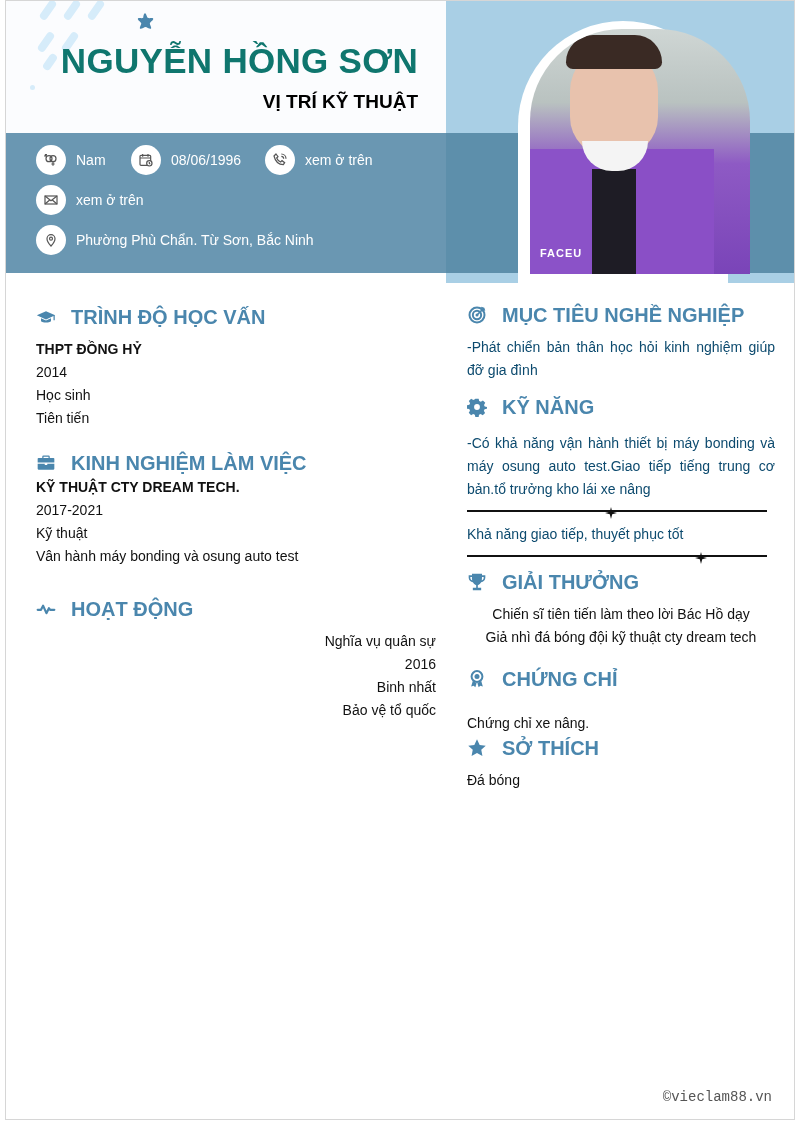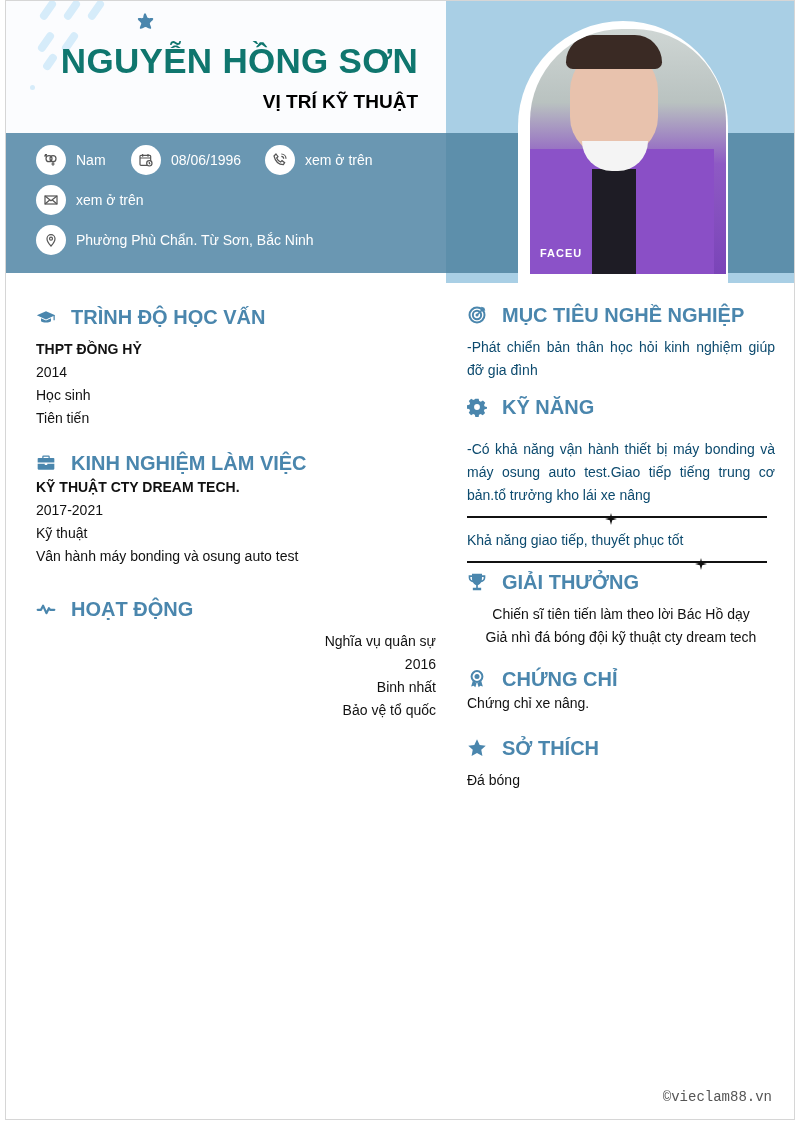--- a/index.html
+++ b/index.html
@@ -26,21 +26,21 @@
   
   .hdr-right-top { position: absolute; left: 440px; top: 0; width: 350px; height: 282px; background: #a9cfe5; }
   .band { position: absolute; left: 0; top: 132px; width: 790px; height: 140px; background: #6a97b2; }
   .band-right { position: absolute; left: 440px; top: 132px; width: 350px; height: 140px; background: #5d8fab; }
 
   .photo-frame {
     position: absolute; left: 512px; top: 20px; width: 210px; height: 262px;
     background: #fff; border-radius: 105px 105px 0 0;
   }
   .photo {
-    position: absolute; left: 524px; top: 28px; width: 196px; height: 245px;
+    position: absolute; left: 524px; top: 28px; width: 220px; height: 245px;
     border-radius: 92px 92px 0 0; overflow: hidden;
     background: linear-gradient(180deg, #cfd6d4 0%, #b9c2c0 30%, #8e5ac4 55%, #7a44b8 100%);
   }
   .photo .face {
     position: absolute; left: 40px; top: 18px; width: 88px; height: 110px;
     border-radius: 44px 44px 40px 40px; background: #e8c2ad;
   }
   .photo .hair {
     position: absolute; left: 36px; top: 6px; width: 96px; height: 34px;
     border-radius: 40px 40px 10px 10px; background: #3a2a24;
@@ -253,21 +253,21 @@
 
   <div class="section col-right" style="top:393px;">
     <div class="sec-title">
       <span class="sec-icon">
         <svg viewBox="0 0 24 24">
             <path fill="currentColor" d="M10 2h4l.6 2.8 2 .9 2.5-1.5 2.8 2.8-1.5 2.5.9 2L24 12v0l-.1 2-2.8.6-.9 2 1.5 2.5-2.8 2.8-2.5-1.5-2 .9L14 24h-4l-.6-2.8-2-.9-2.5 1.5-2.8-2.8 1.5-2.5-.9-2L0 14v-4l2.8-.6.9-2L2.2 4.9 5 2.1l2.5 1.5 2-.9zM12 8.5a3.5 3.5 0 1 0 0 7 3.5 3.5 0 0 0 0-7z"></path>
           </svg>
       </span>
       <span>KỸ NĂNG</span>
     </div>
-    <div style="margin-top:18px;">
+    <div style="margin-top:12px;">
       <div class="para">-Có khả năng vận hành thiết bị máy bonding và máy osung auto test.Giao tiếp tiếng trung cơ bản.tổ trưởng kho lái xe nâng</div>
       <div class="skill-bar">
         <div class="track"></div>
         <div class="marker" style="left:48%;">
           <svg viewBox="0 0 12 12" width="12" height="12">
               <path fill="currentColor" d="M6 0L7.2 4.8 12 6 7.2 7.2 6 12 4.8 7.2 0 6 4.8 4.8z"></path>
             </svg>
         </div>
       </div>
       <div class="para">Khả năng giao tiếp, thuyết phục tốt</div>
@@ -301,21 +301,21 @@
     <div class="sec-title">
       <span class="sec-icon">
         <svg viewBox="0 0 24 24">
             <circle cx="12" cy="9" r="6.5" fill="none" stroke="currentColor" stroke-width="2.4"></circle>
             <circle cx="12" cy="9" r="3" fill="currentColor"></circle>
             <path fill="currentColor" d="M7 14l-2 7 3-1 2 2 1.5-5zM17 14l2 7-3-1-2 2-1.5-5z"></path>
           </svg>
       </span>
       <span>CHỨNG CHỈ</span>
     </div>
-    <div style="margin-top:0;">
+    <div style="margin-top:20px;">
       <div class="line">Chứng chỉ xe nâng.</div>
     </div>
   </div>
 
   <div class="section col-right" style="top:734px;">
     <div class="sec-title">
       <span class="sec-icon">
         <svg viewBox="0 0 24 24">
             <path fill="currentColor" d="M12 1.5l3.2 6.8 7.3.9-5.4 5 1.4 7.3L12 18l-6.5 3.5 1.4-7.3-5.4-5 7.3-.9z"></path>
           </svg>

